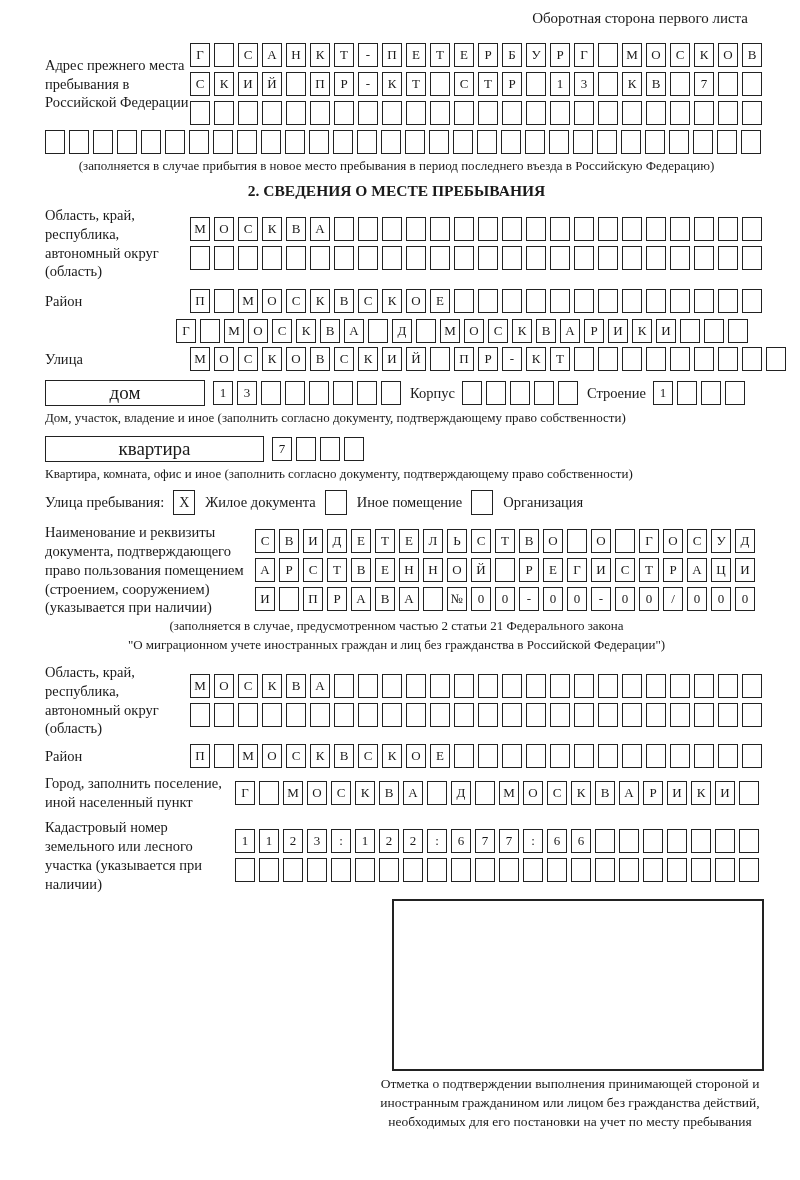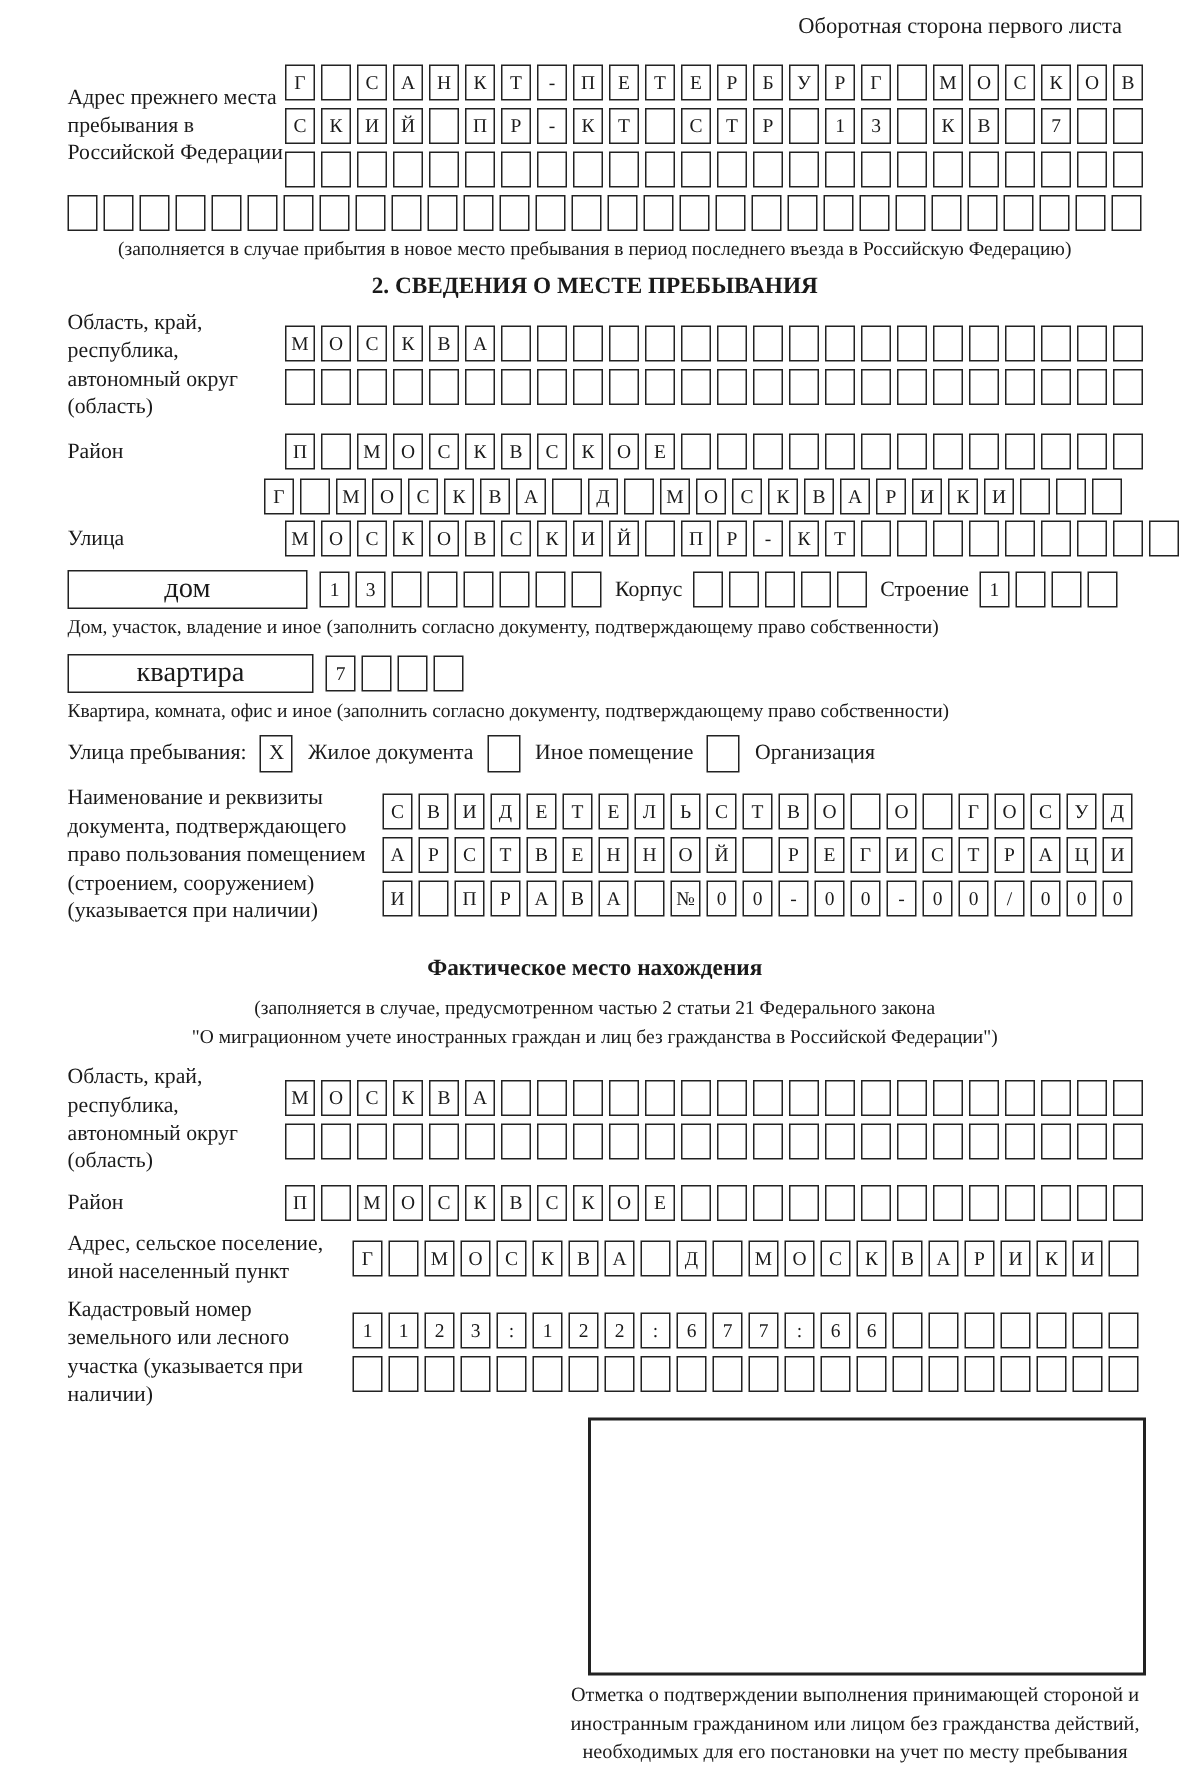--- a/index.html
+++ b/index.html
@@ -27,21 +27,21 @@
   .note{font-size:13px;line-height:1.3;}
   .center{text-align:center;}
   .sec-title{font-weight:bold;font-size:15.5px;text-align:center;margin:7px 0 6px 0;}
   .mt4{margin-top:4px;}.mt6{margin-top:6px;}.mt8{margin-top:8px;}
   .houseline{display:flex;align-items:center;margin-top:9px;}
   .wide-box{
     box-sizing:border-box;border:1.6px solid #222;height:26px;
     display:flex;align-items:center;justify-content:center;font-size:19px;flex:none;background:#fff;
   }
   .house-box{width:160px;}
-  .apt-box{width:164px;}
+  .apt-box{width:219px;}
   .inline-lbl{font-size:14.5px;margin:0 7px 0 9px;flex:none;}
   .gap8{margin-left:8px;}
   .stayline{display:flex;align-items:center;margin-top:7px;font-size:14.5px;}
   .cbox{
     box-sizing:border-box;width:22px;height:25px;border:1.6px solid #222;
     display:inline-flex;align-items:center;justify-content:center;
     font-size:14px;margin:0 10px 0 9px;flex:none;background:#fff;
   }
   .stay-note{font-size:13px;margin:2px 0 0 218px;}
   .fact-title{font-weight:bold;font-size:15.5px;text-align:center;margin:20px 0 8px 0;}
@@ -448,21 +448,20 @@
           <span class="cell">0</span>
           <span class="cell">0</span>
           <span class="cell">/</span>
           <span class="cell">0</span>
           <span class="cell">0</span>
           <span class="cell">0</span>
         </div>
     </div>
   </div>
 
-  <div class="fact-title">Фактическое место нахождения</div>
   <div class="fact-note">(заполняется в случае, предусмотренном частью 2 статьи 21 Федерального закона</div>
   <div class="fact-note">"О миграционном учете иностранных граждан и лиц без гражданства в Российской Федерации")</div>
 
   <div class="row mt8">
     <div class="lbl w145">Область, край, республика, автономный округ (область)</div>
     <div class="rows">
       <div class="cells">
           <span class="cell">М</span>
           <span class="cell">О</span>
           <span class="cell">С</span>
@@ -541,21 +540,21 @@
         <span class="cell"></span>
         <span class="cell"></span>
         <span class="cell"></span>
         <span class="cell"></span>
         <span class="cell"></span>
         <span class="cell"></span>
       </div>
   </div>
 
   <div class="row mt6">
-    <div class="lbl w190">Адрес, сельское поселение, иной населенный пункт</div>
+    <div class="lbl w190">Город, заполнить поселение, иной населенный пункт</div>
     <div class="cells right">
         <span class="cell">Г</span>
         <span class="cell"></span>
         <span class="cell">М</span>
         <span class="cell">О</span>
         <span class="cell">С</span>
         <span class="cell">К</span>
         <span class="cell">В</span>
         <span class="cell">А</span>
         <span class="cell"></span>

